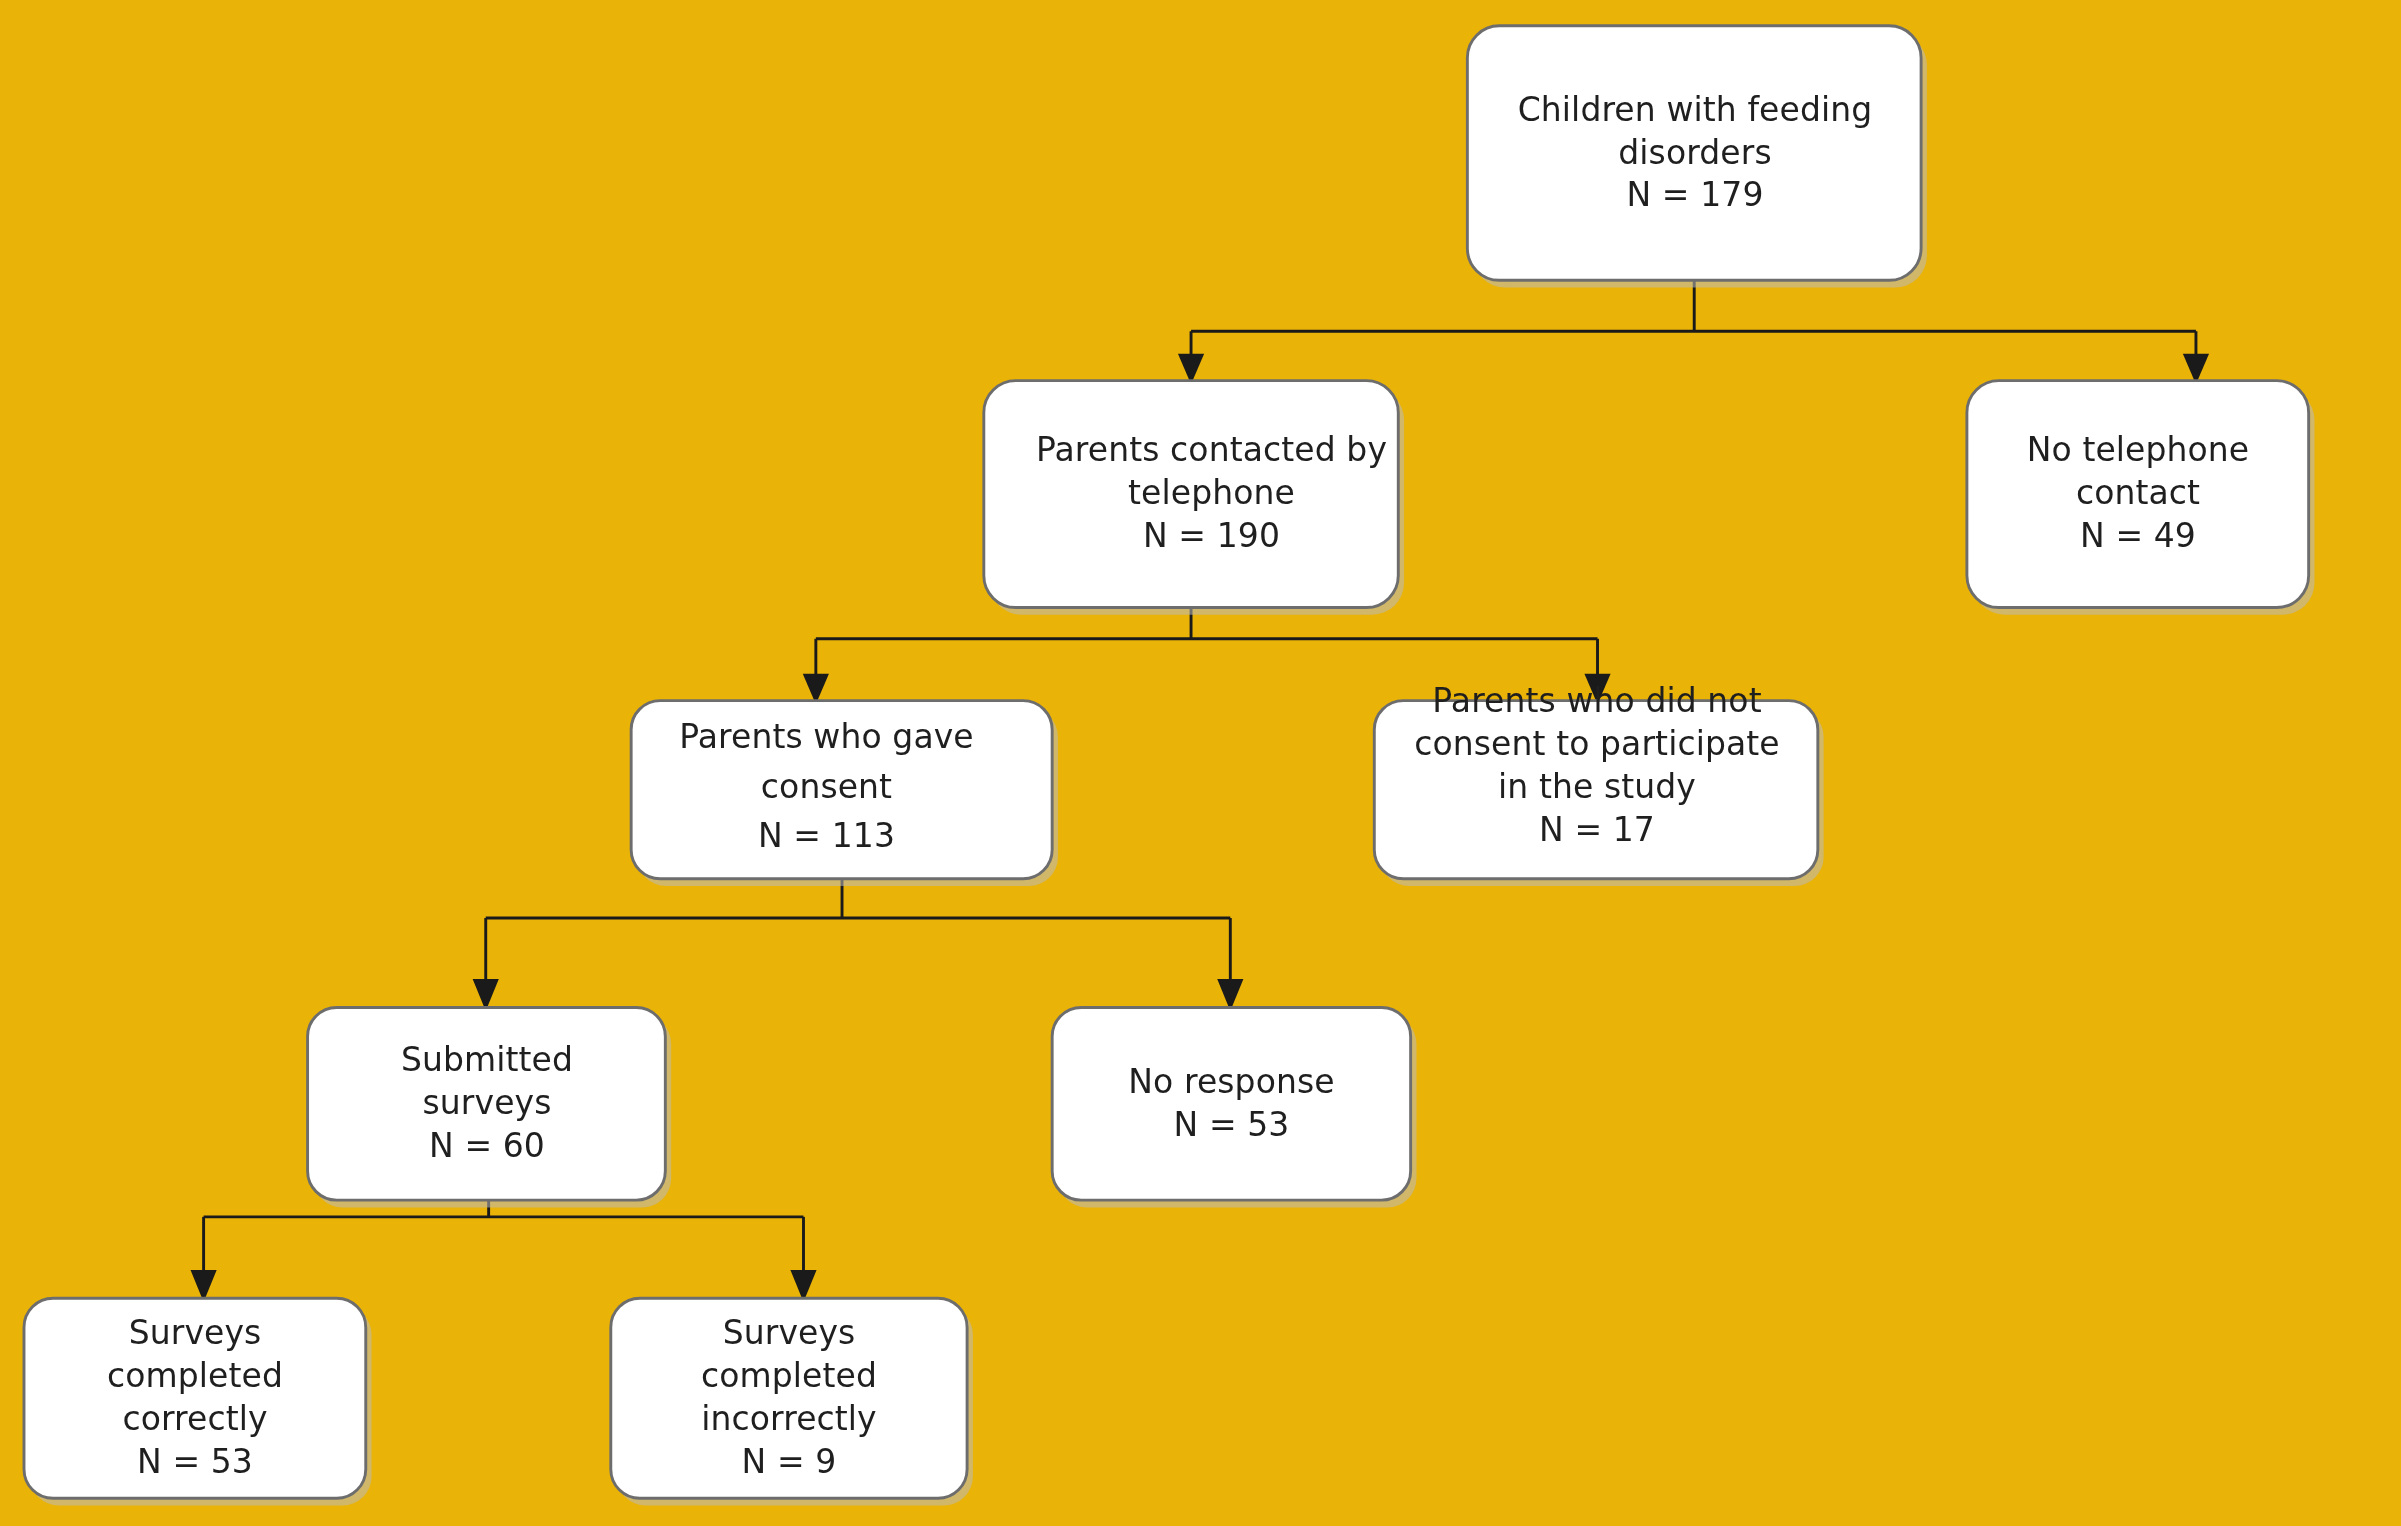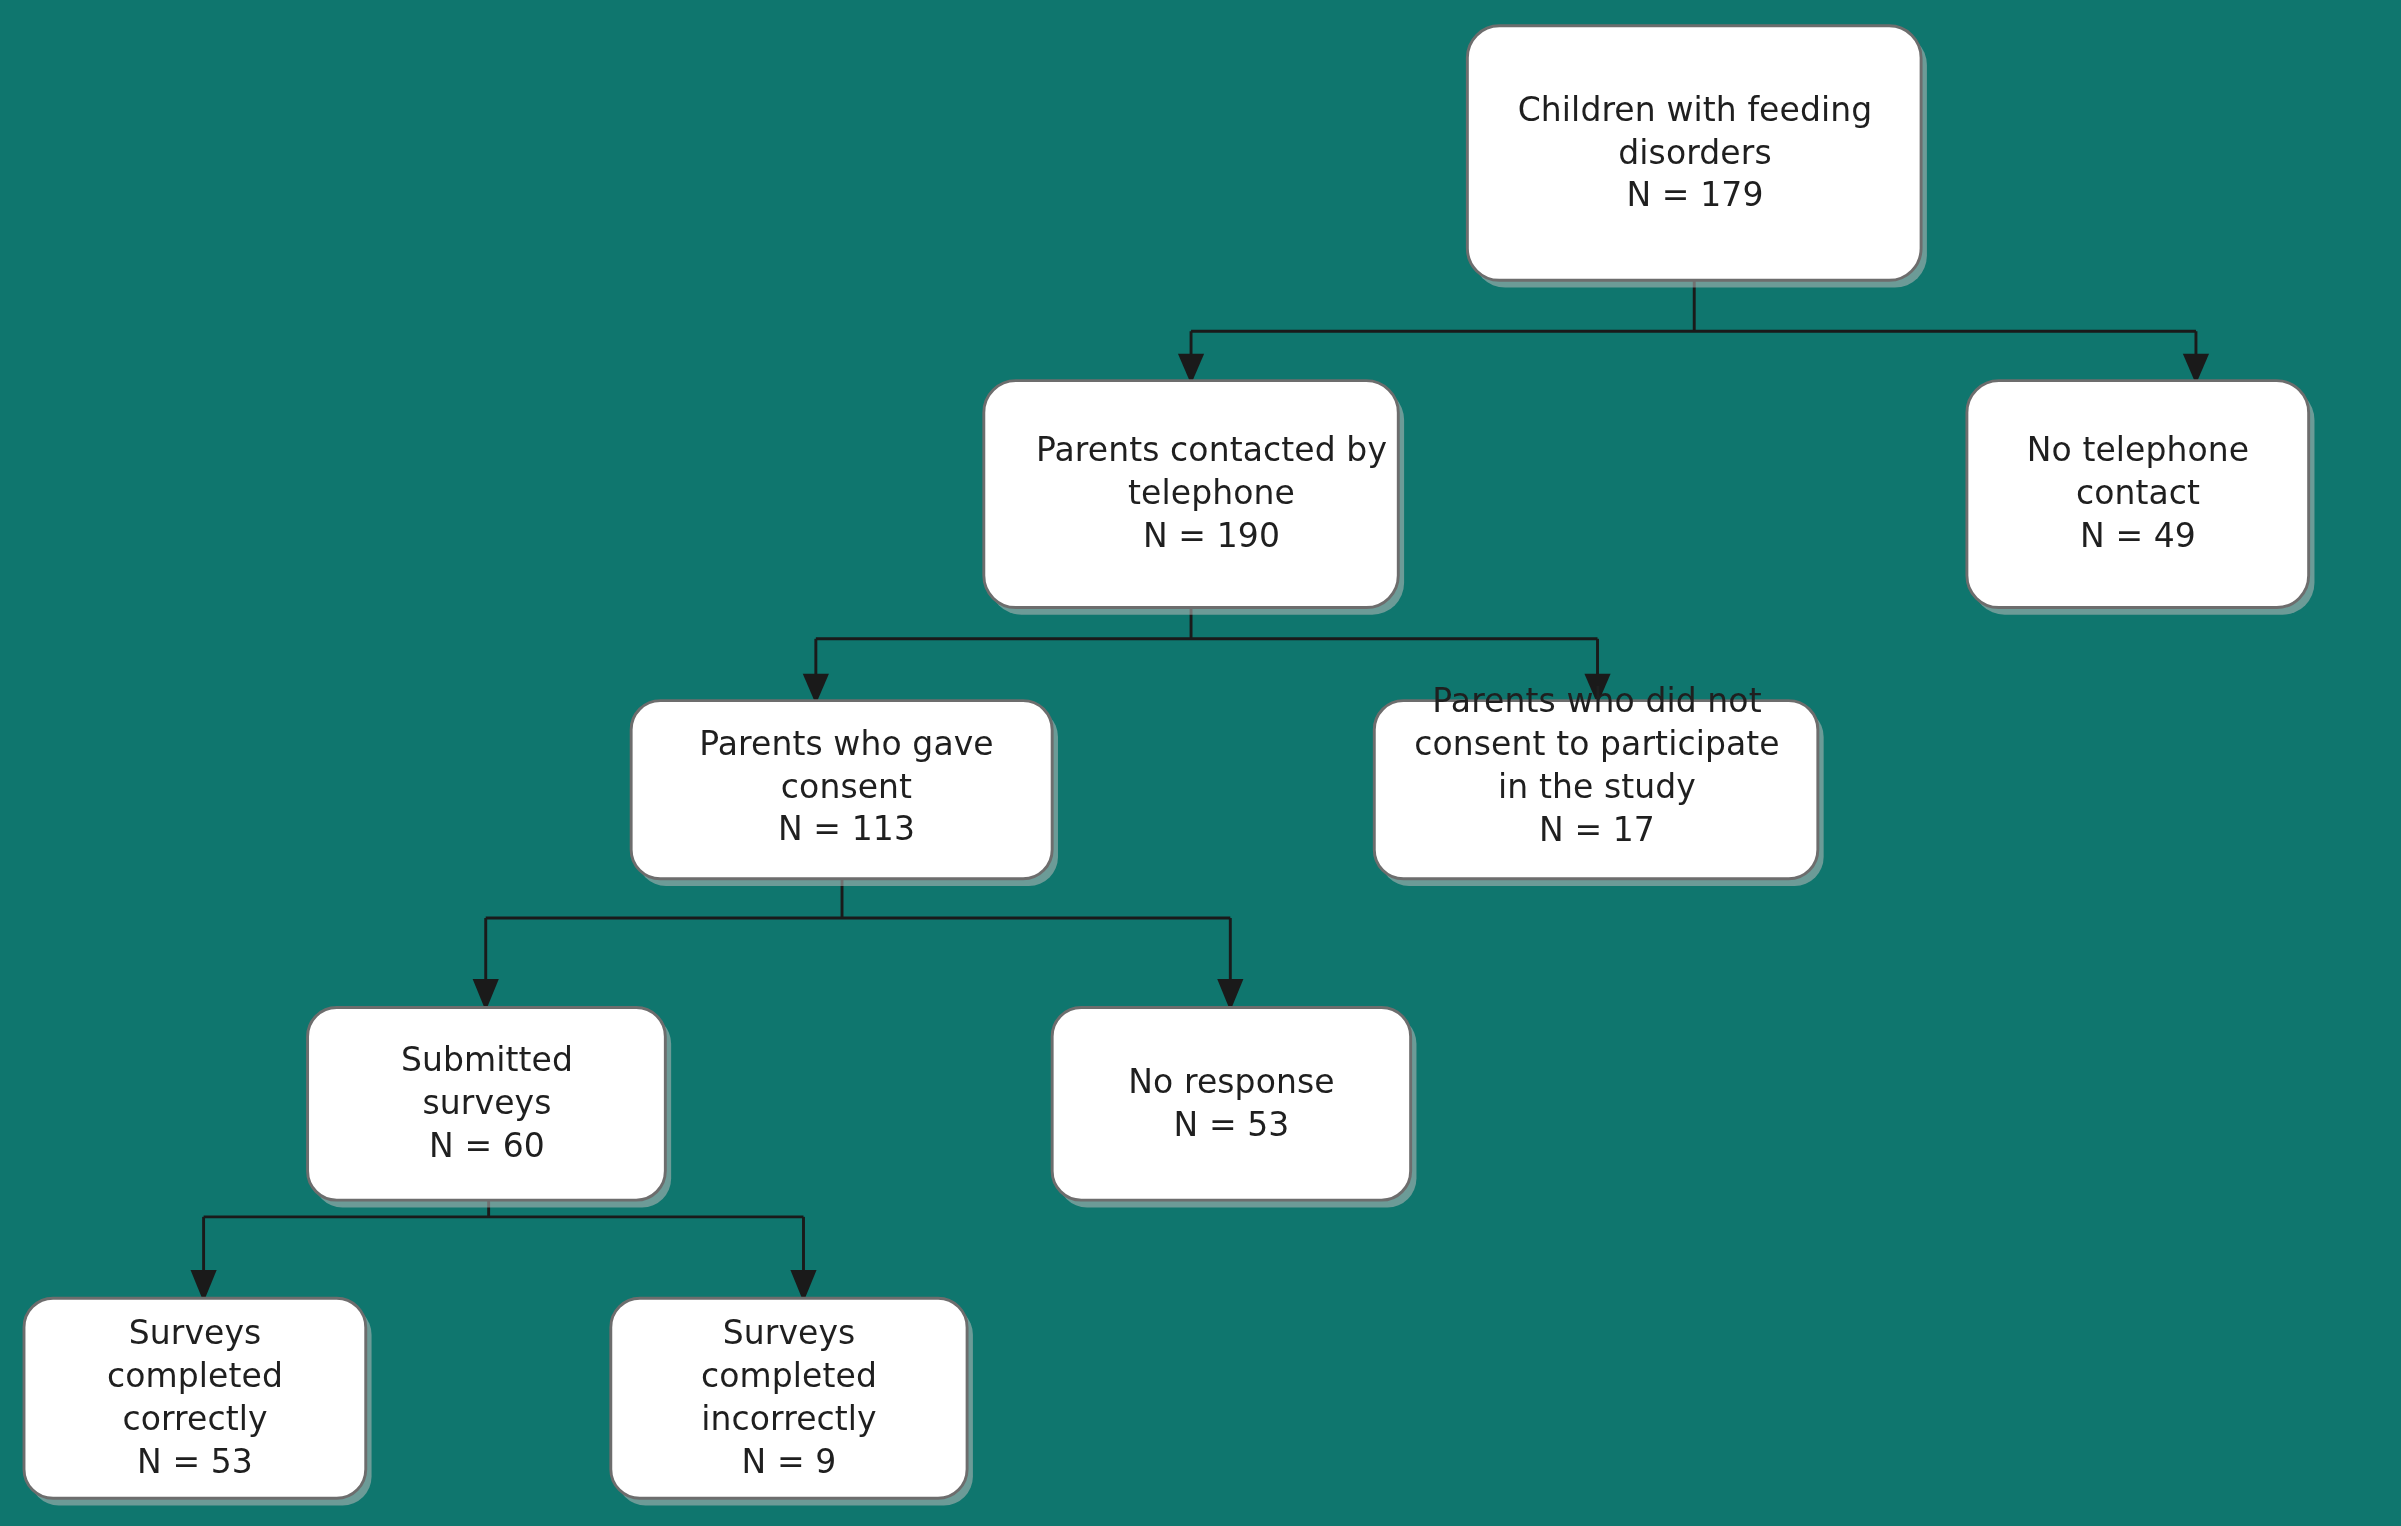--- a/index.html
+++ b/index.html
@@ -10,21 +10,21 @@
   body {
     width: 2401px;
     height: 1527px;
     font-family: "DejaVu Sans", "Liberation Sans", sans-serif;
     overflow: hidden;
   }
   #flow-root {
     position: relative;
     width: 2401px;
     height: 1527px;
-    background: #0f766e;
+    background: #eab308;
   }
   svg.flow-canvas {
     position: absolute;
     top: 0;
     left: 0;
     width: 2401px;
     height: 1527px;
   }
   .node-box {
     fill: #ffffff;
@@ -139,21 +139,21 @@
     <span class="node-line">telephone</span>
     <span class="node-line">N = 190</span>
   </div>
 
   <div class="node-label" style="left:1967px; top:380px; width:342px; height:227px;">
     <span class="node-line">No telephone</span>
     <span class="node-line">contact</span>
     <span class="node-line">N = 49</span>
   </div>
 
-  <div class="node-label" style="left:636px; top:700px; width:421px; height:174px;">
+  <div class="node-label" style="left:616px; top:700px; width:421px; height:174px;gap:7px;">
     <span class="node-line">Parents who gave</span>
     <span class="node-line">consent</span>
     <span class="node-line">N = 113</span>
   </div>
 
   <div class="node-label" style="left:1375px; top:700px; width:444px; height:132px;">
     <span class="node-line">Parents who did not</span>
     <span class="node-line">consent to participate</span>
     <span class="node-line">in the study</span>
     <span class="node-line">N = 17</span>

